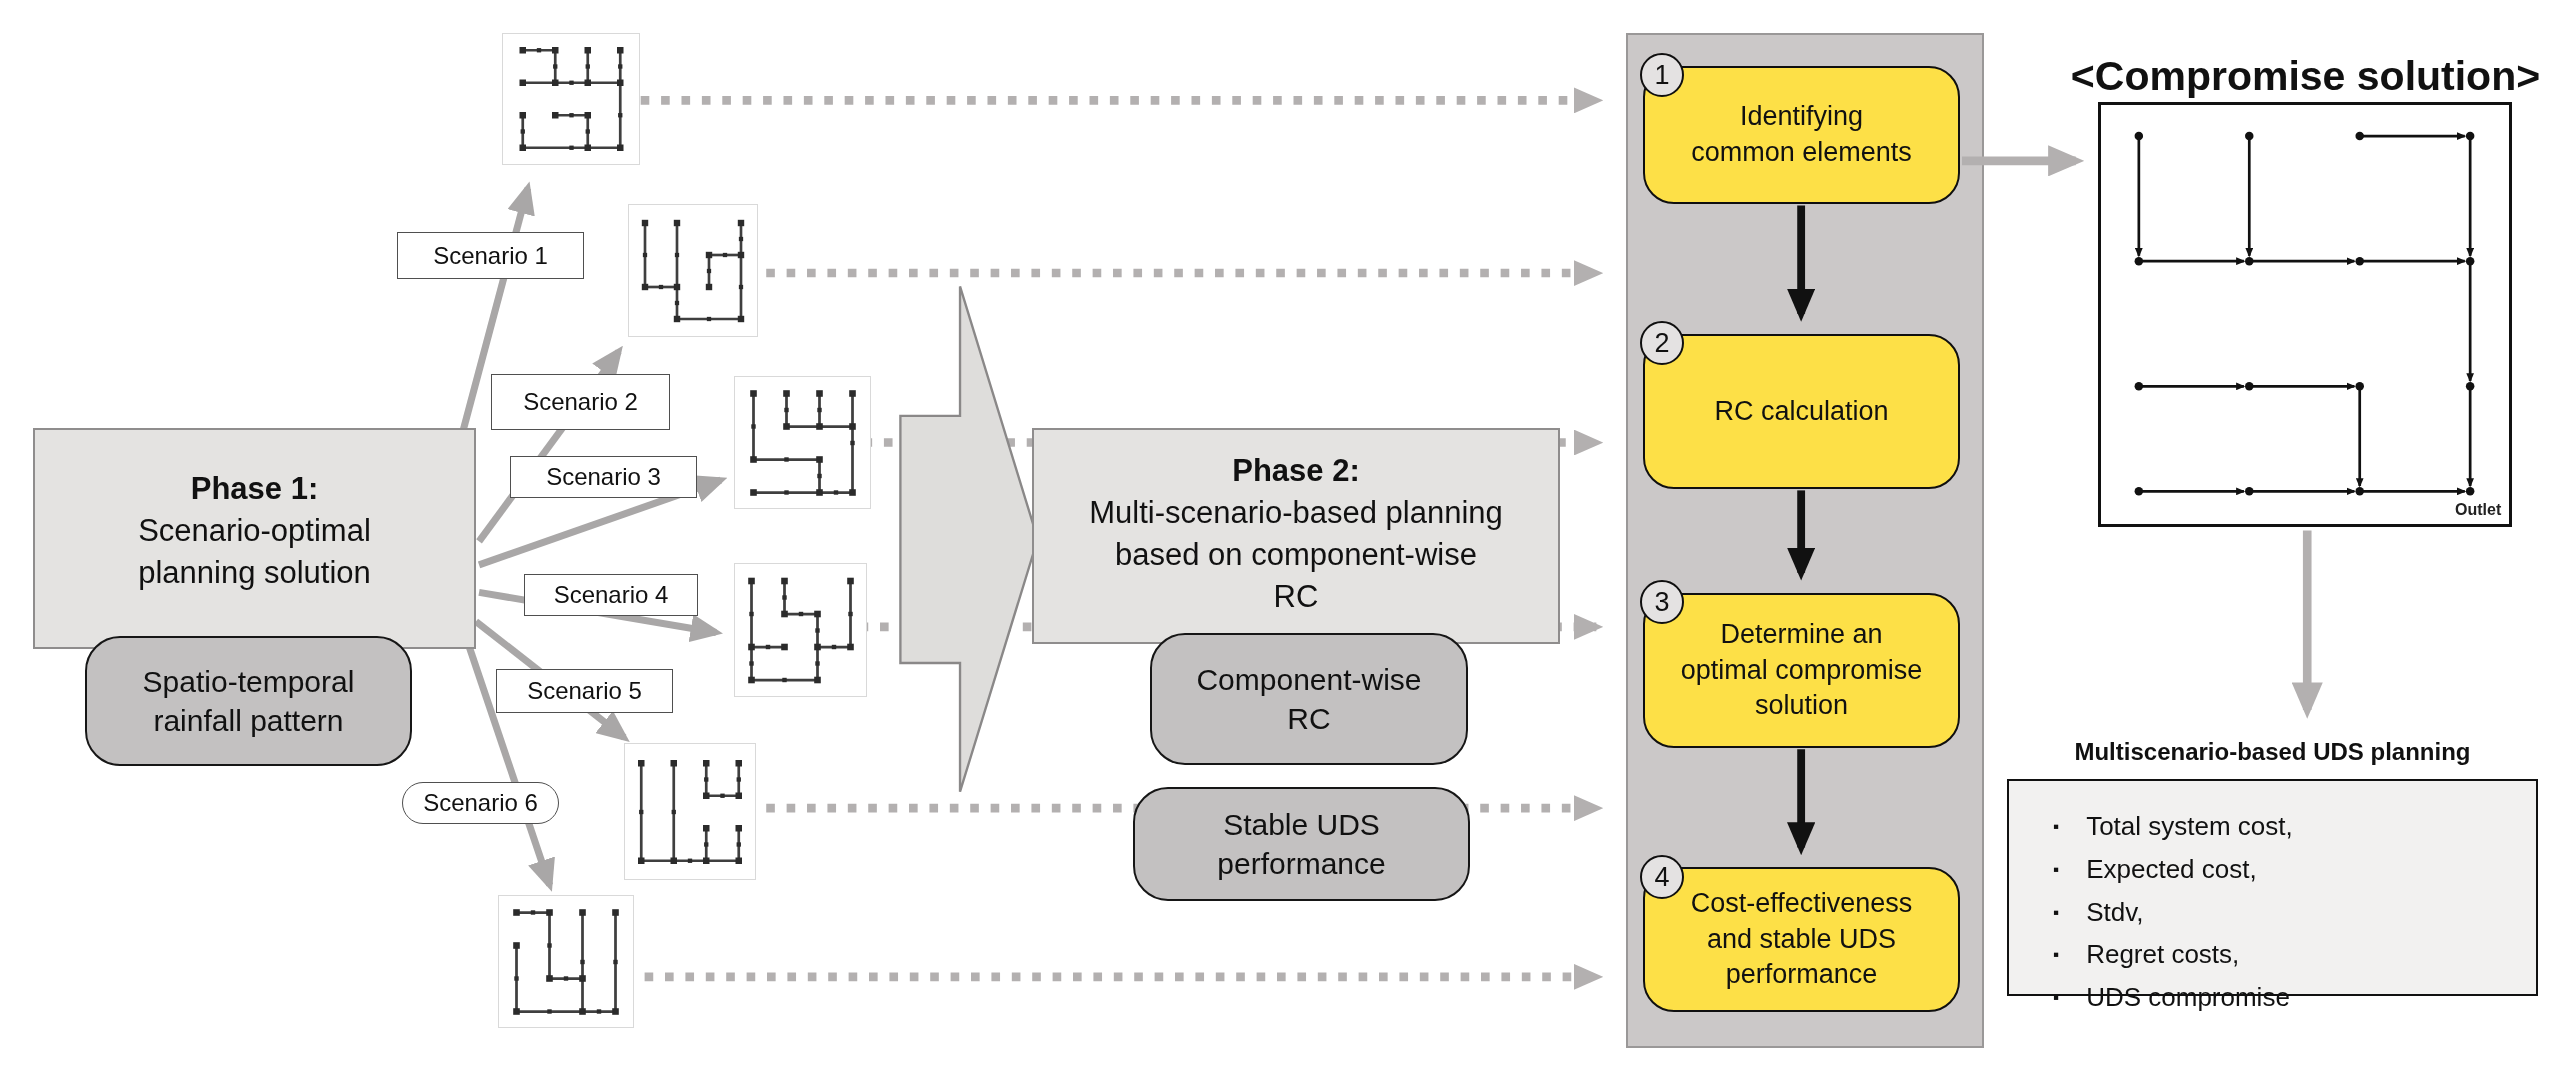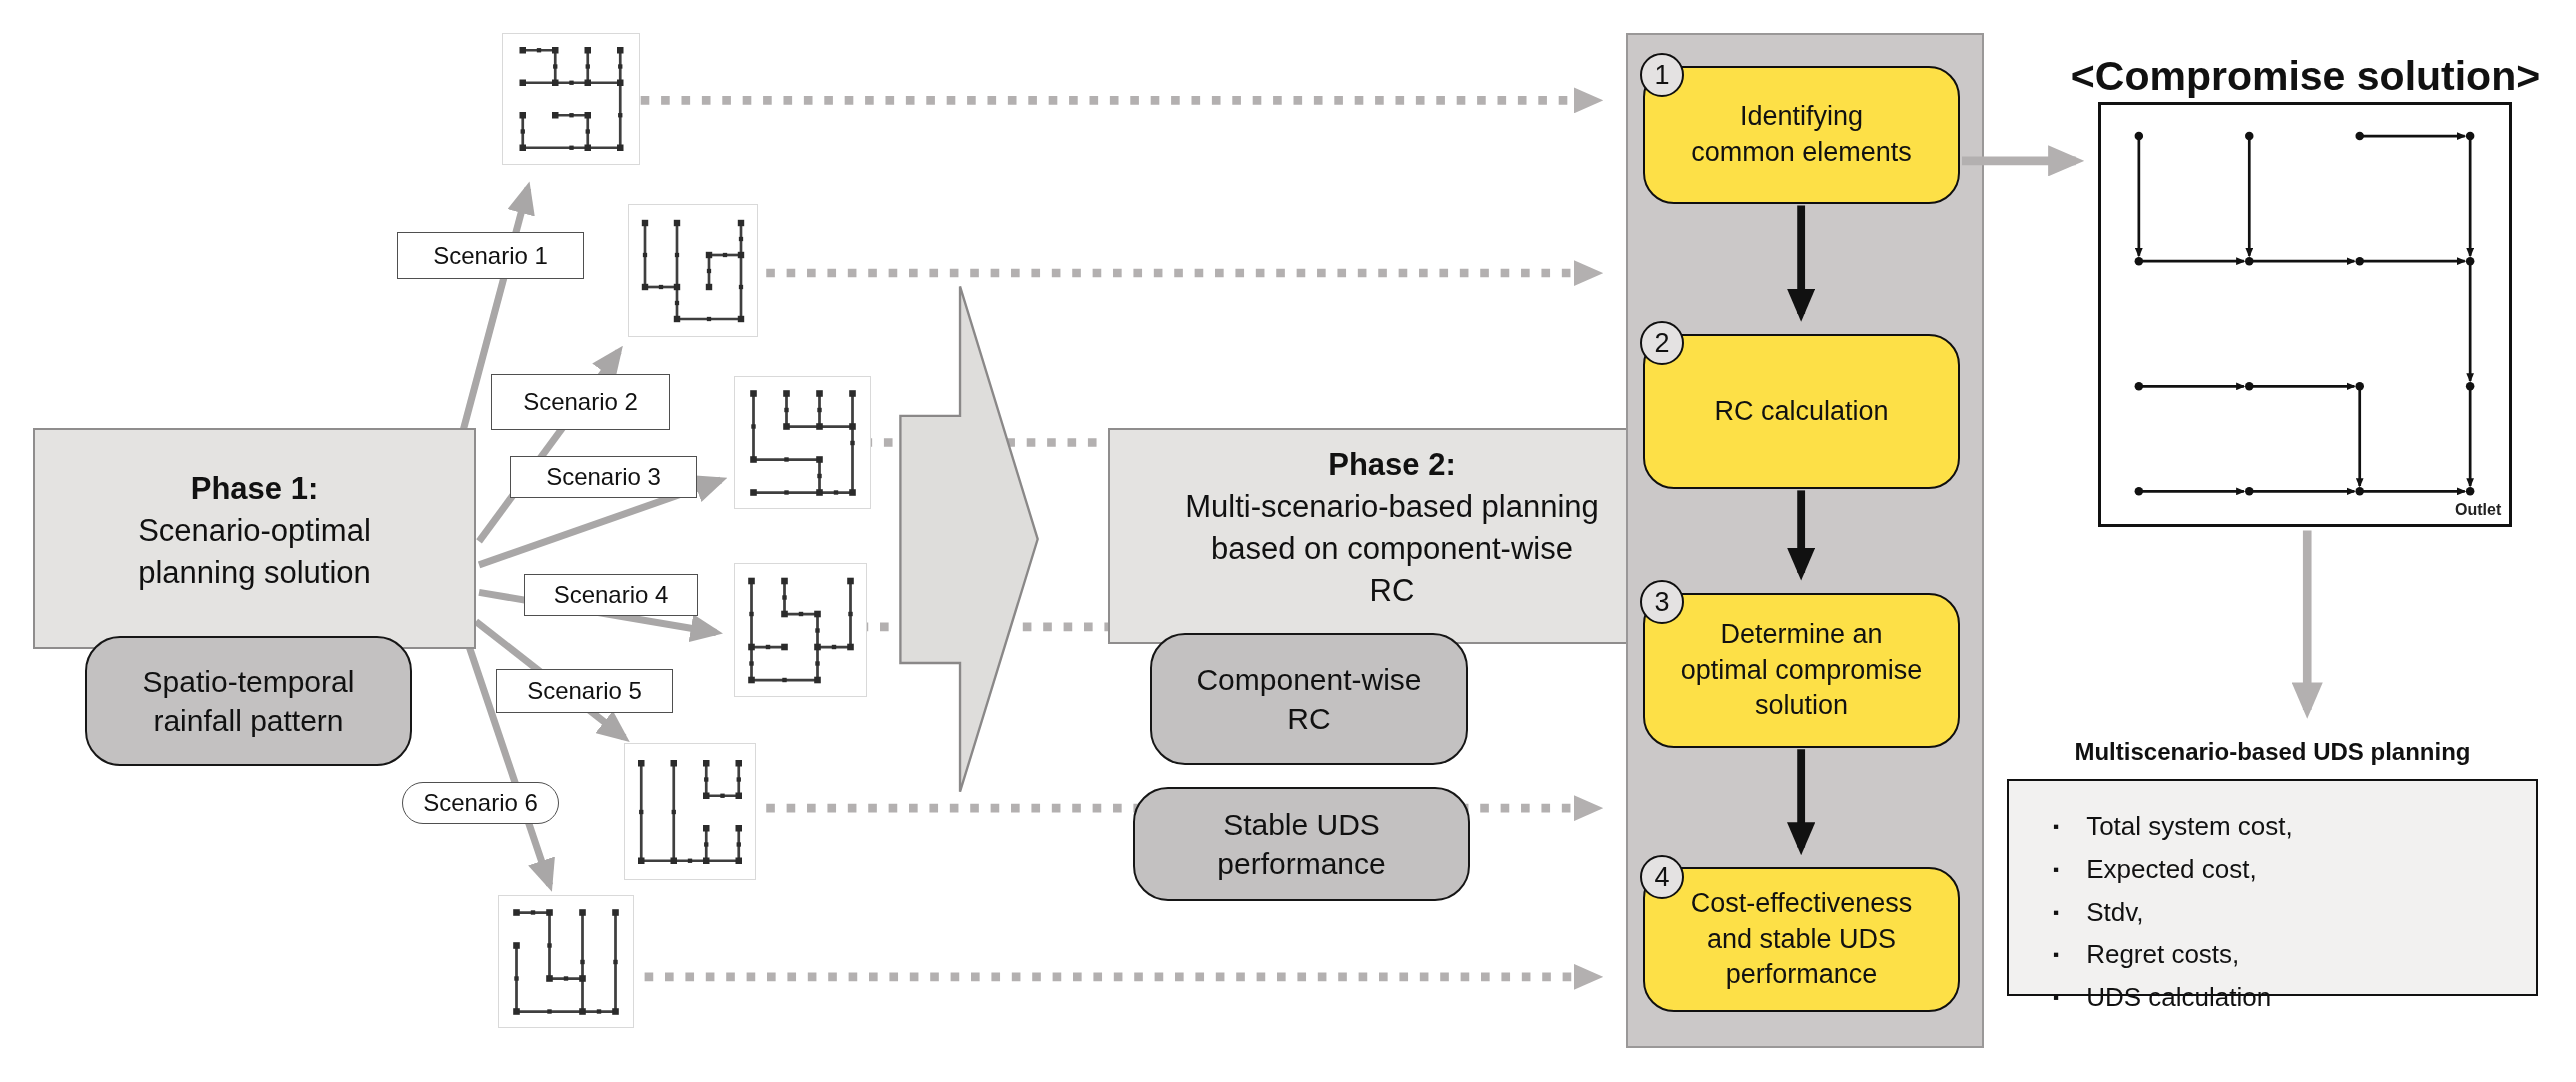--- a/index.html
+++ b/index.html
@@ -283,21 +283,21 @@
         <rect x="42" y="72" width="6" height="6" class="netnode"></rect>
         <rect x="72" y="72" width="6" height="6" class="netnode"></rect>
         <rect x="72" y="12" width="6" height="6" class="netnode"></rect>
         <rect x="72" y="102" width="6" height="6" class="netnode"></rect>
         <rect x="102" y="12" width="6" height="6" class="netnode"></rect>
         <rect x="102" y="102" width="6" height="6" class="netnode"></rect>
         <rect x="12" y="42" width="6" height="6" class="netnode"></rect>
         <rect x="12" y="102" width="6" height="6" class="netnode"></rect>
       </svg></div>
 
-  <div class="abs box-gray phase-text" style="left:1108px;top:428px;width:568px;height:216px;padding-top:14px;">
+  <div class="abs box-gray phase-text" style="left:1032px;top:428px;width:528px;height:216px;padding-top:20px;">
     <div class="p-title">Phase 2:</div>
     <div>Multi-scenario-based planning</div>
     <div>based on component-wise</div>
     <div>RC</div>
   </div>
 
   <div class="abs pill pill-text" style="left:1150px;top:633px;width:318px;height:132px;">
     <div>Component-wise</div>
     <div>RC</div>
   </div>
@@ -400,21 +400,21 @@
     <div class="bullet-row">
         <span class="bullet-glyph">▪</span>
         <span>Stdv,</span>
       </div>
     <div class="bullet-row">
         <span class="bullet-glyph">▪</span>
         <span>Regret costs,</span>
       </div>
     <div class="bullet-row">
         <span class="bullet-glyph">▪</span>
-        <span>UDS calculation</span>
+        <span>UDS compromise</span>
       </div>
   </div>
 
   <svg class="layer" width="2576" height="1082" viewBox="0 0 3282 1379">
     <defs>
       <marker id="blackArr2" markerWidth="4.2" markerHeight="3.6" refX="3.2" refY="1.8" orient="auto" markerUnits="strokeWidth">
         <path d="M0,0 L4.2,1.8 L0,3.6 z" fill="#111"></path>
       </marker>
       <marker id="grayArr2" markerWidth="4.2" markerHeight="3.6" refX="3.2" refY="1.8" orient="auto" markerUnits="strokeWidth">
         <path d="M0,0 L4.2,1.8 L0,3.6 z" fill="#b3b0b0"></path>

